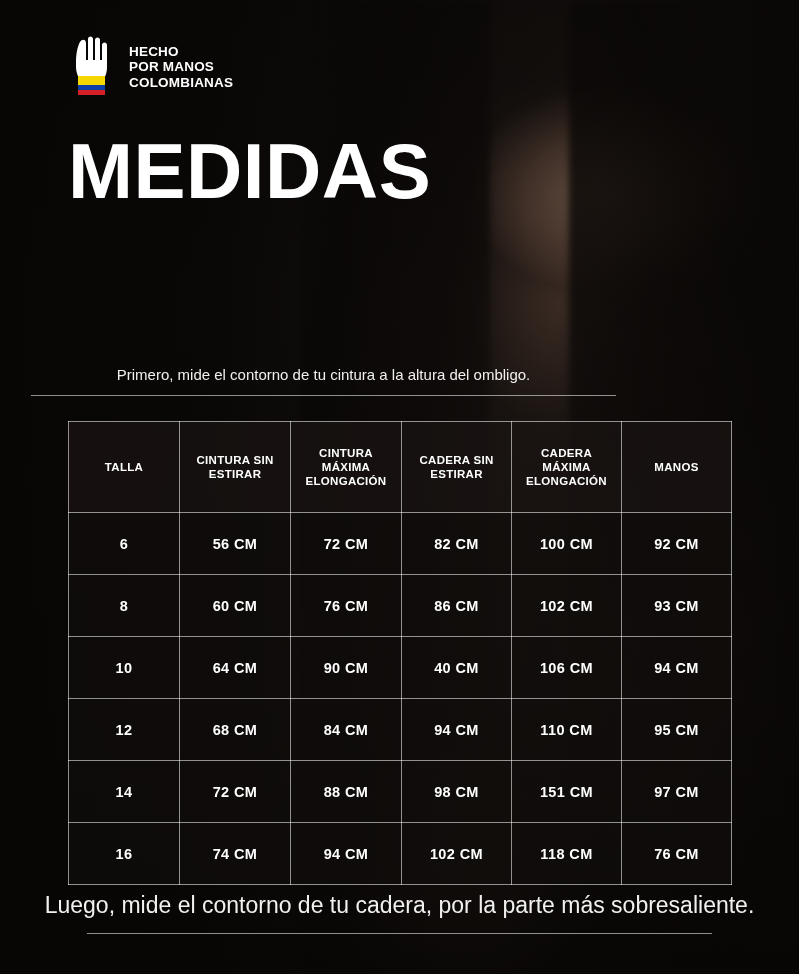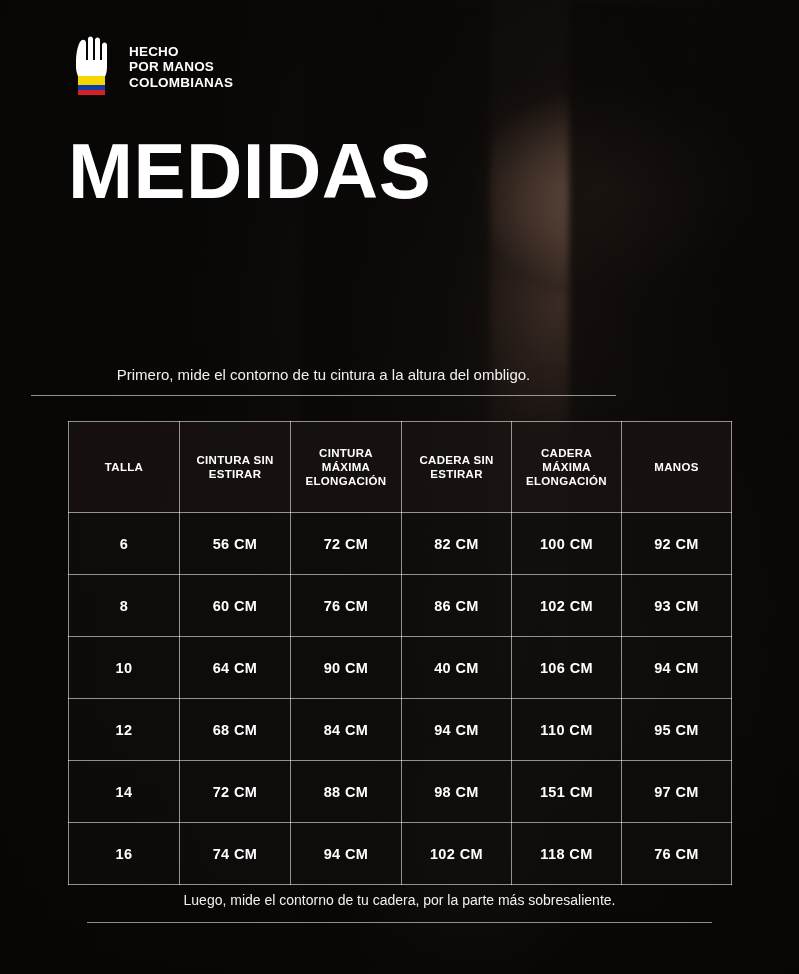--- a/index.html
+++ b/index.html
@@ -117,21 +117,21 @@
     background: rgba(255,255,255,0.55);
     margin: 12px auto 0 auto;
   }
   .instr-bottom {
     position: absolute;
     left: 0;
     top: 892px;
     width: 799px;
     text-align: center;
     color: #f2f0ee;
-    font-size: 14px;
+    font-size: 23px;
     z-index: 5;
   }
   .rule-bottom {
     width: 625px;
     height: 1px;
     background: rgba(255,255,255,0.55);
     margin: 14px auto 0 auto;
   }
 
   

